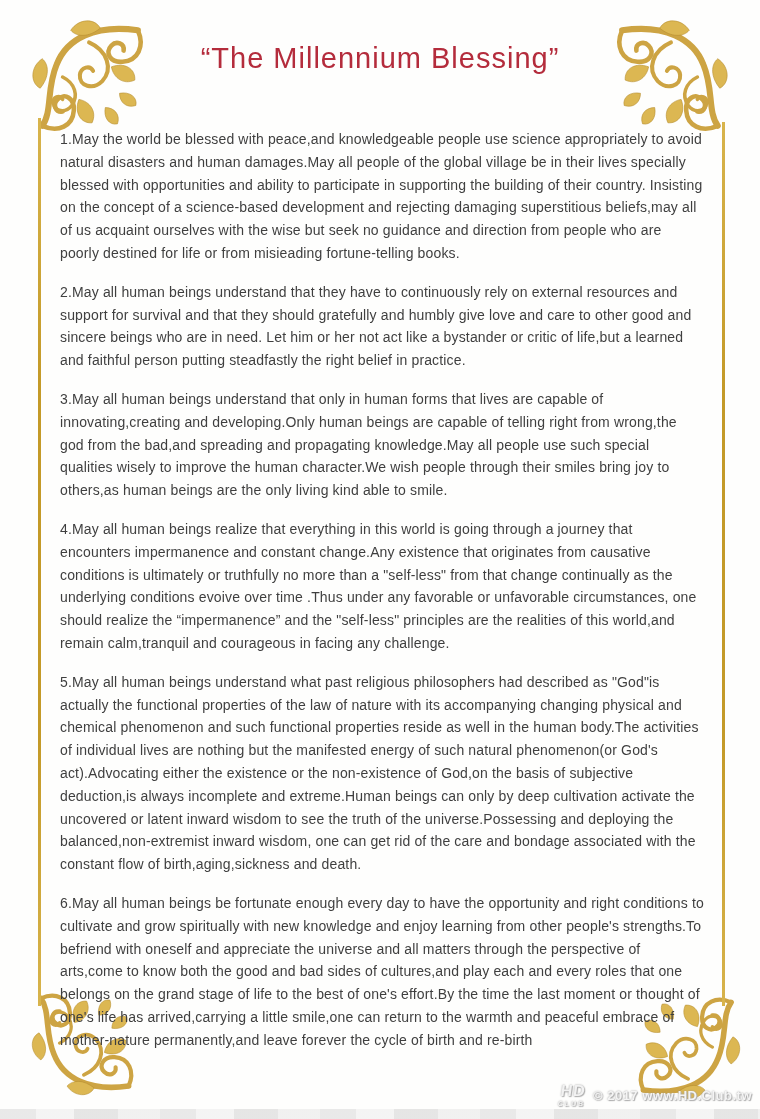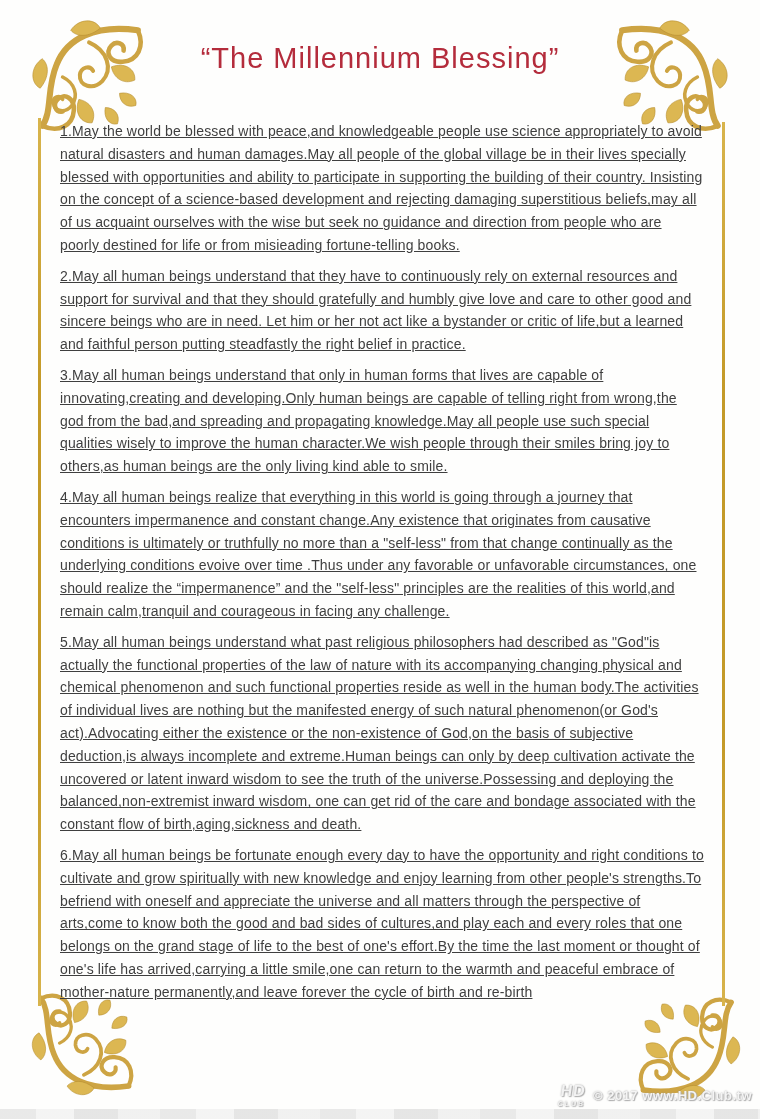--- a/index.html
+++ b/index.html
@@ -45,21 +45,21 @@
   .content {
     position:absolute;
     top:112px;
     left:60px;
     width:644px;
     color:#3f3f3f;
     font-size:14px;
     line-height:22.8px;
     letter-spacing:0.15px;
   }
-  .content p { margin:8px 0 6px 0;text-decoration:underline; }
+  .content p { margin:16px 0 6px 0; }
 
   
   .watermark {
     position:absolute;
     right:8px;
     bottom:12px;
     display:flex;
     align-items:center;
     gap:7px;
     z-index:5;

